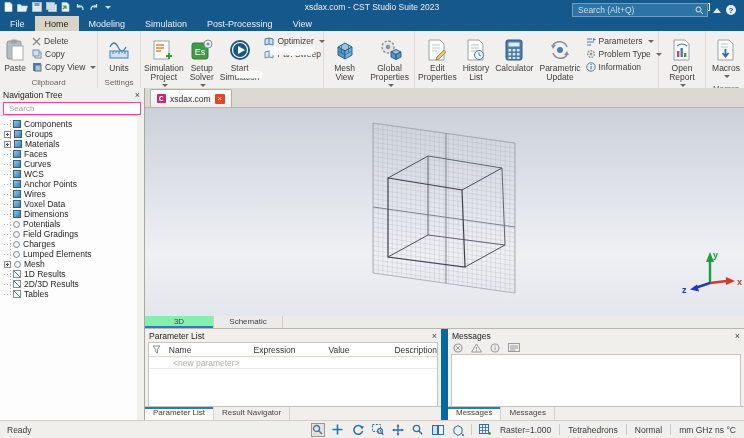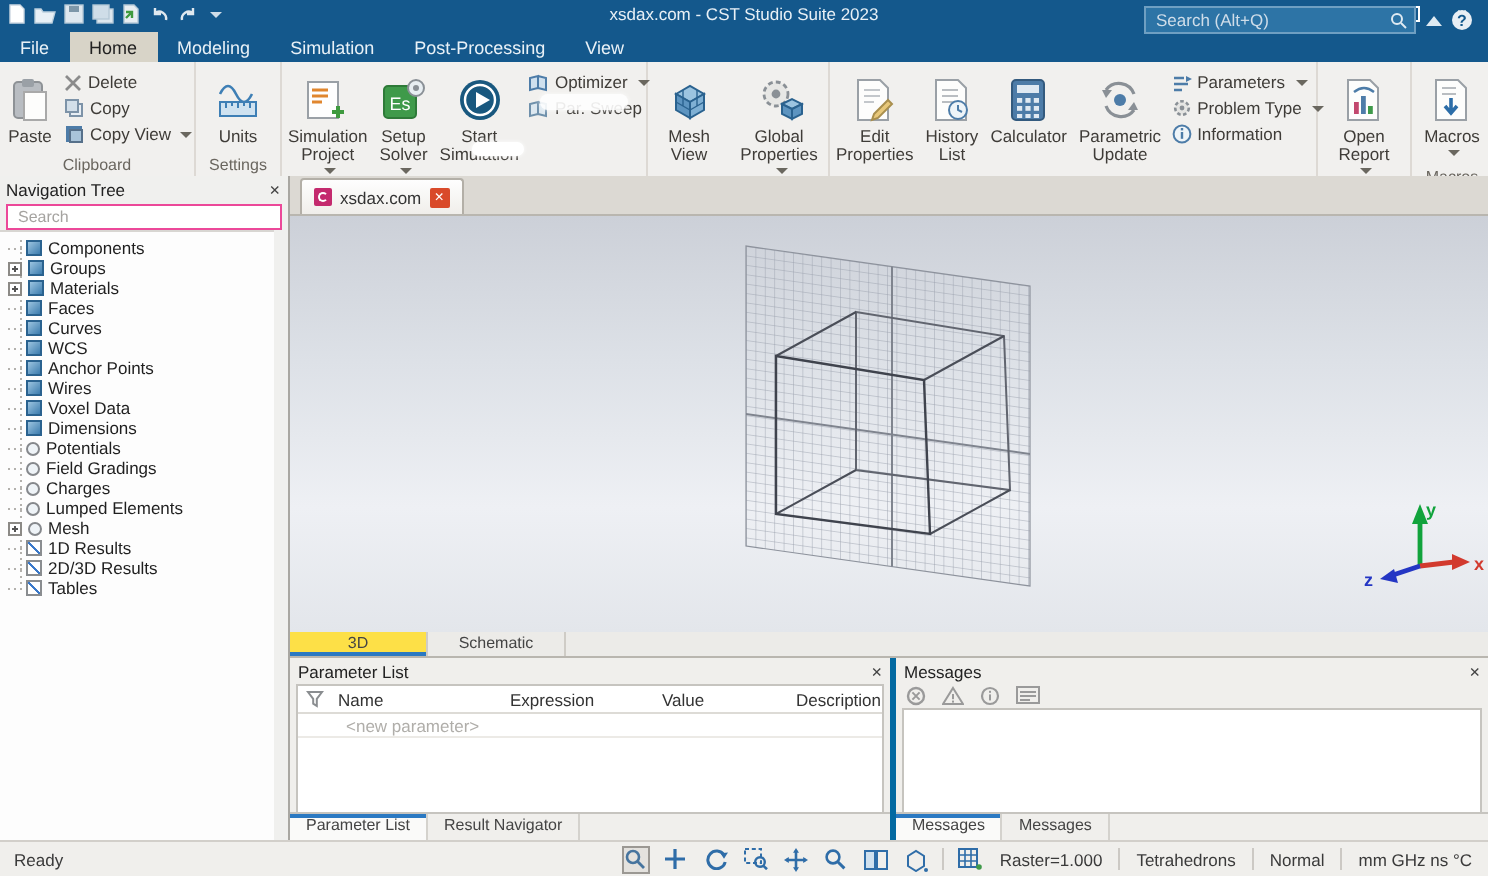--- a/index.html
+++ b/index.html
@@ -77,24 +77,24 @@
   .cst-ico::after{content:"";position:absolute;inset:2px;border:1px solid #fff;border-right-color:transparent;border-radius:50%;}
   .tabclose{width:10px;height:10px;background:#d94a2a;color:#fff;font-size:8px;line-height:10px;text-align:center;border-radius:1px;}
 
   #viewport{left:145px;top:108px;width:599px;height:208px;
             background:linear-gradient(180deg,#ccd0d8 0%,#dde1e7 35%,#eef0f4 70%,#e3e6eb 100%);}
   #viewport svg{display:block;}
 
   #viewtabs{left:145px;top:316px;width:599px;height:13px;background:#ecebe8;border-bottom:1px solid #b9b6af;
             display:flex;align-items:stretch;box-sizing:border-box;}
   .vtab{width:68px;text-align:center;font-size:8px;color:#444;line-height:12px;border-right:1px solid #cfccc6;}
-  .vtab.active{background:#fde047;box-shadow:inset 0 -2px 0 #2b79c2;}
+  .vtab.active{background:#86efac;box-shadow:inset 0 -2px 0 #2b79c2;}
 
   
-  #parampanel{left:145px;top:329px;width:303px;height:91px;background:#f0efec;border-right:3px solid #0369a1;box-sizing:border-box;}
+  #parampanel{left:145px;top:329px;width:303px;height:91px;background:#f0efec;border-right:7px solid #0369a1;box-sizing:border-box;}
   #msgpanel{left:448px;top:329px;width:296px;height:91px;background:#f0efec;box-sizing:border-box;}
   .pheader{height:11px;display:flex;align-items:center;padding:1px 4px 0 4px;font-size:8.5px;color:#222;}
   .pheader .x{margin-left:auto;color:#444;font-size:9px;}
   .ptable{position:absolute;left:3px;right:3px;top:13px;bottom:13px;background:#fff;border:1px solid #c6c4bf;}
   .phead-row{display:flex;align-items:center;height:13px;border-bottom:1px solid #dddbd6;font-size:8.5px;color:#333;}
   .phead-row .col{padding-left:4px;}
   .newrow{height:11px;display:flex;align-items:center;font-size:8.5px;color:#b0aeaa;padding-left:24px;border-bottom:1px solid #eceae6;}
   .btabs{position:absolute;left:0;right:0;bottom:0;height:13px;background:#f0efec;display:flex;align-items:stretch;border-top:1px solid #c6c4bf;}
   .btab{padding:0 8px;font-size:8px;line-height:12px;color:#444;border-right:1px solid #d4d2cd;}
   .btab.active{background:#fafaf9;box-shadow:inset 0 2px 0 #2b79c2;}

